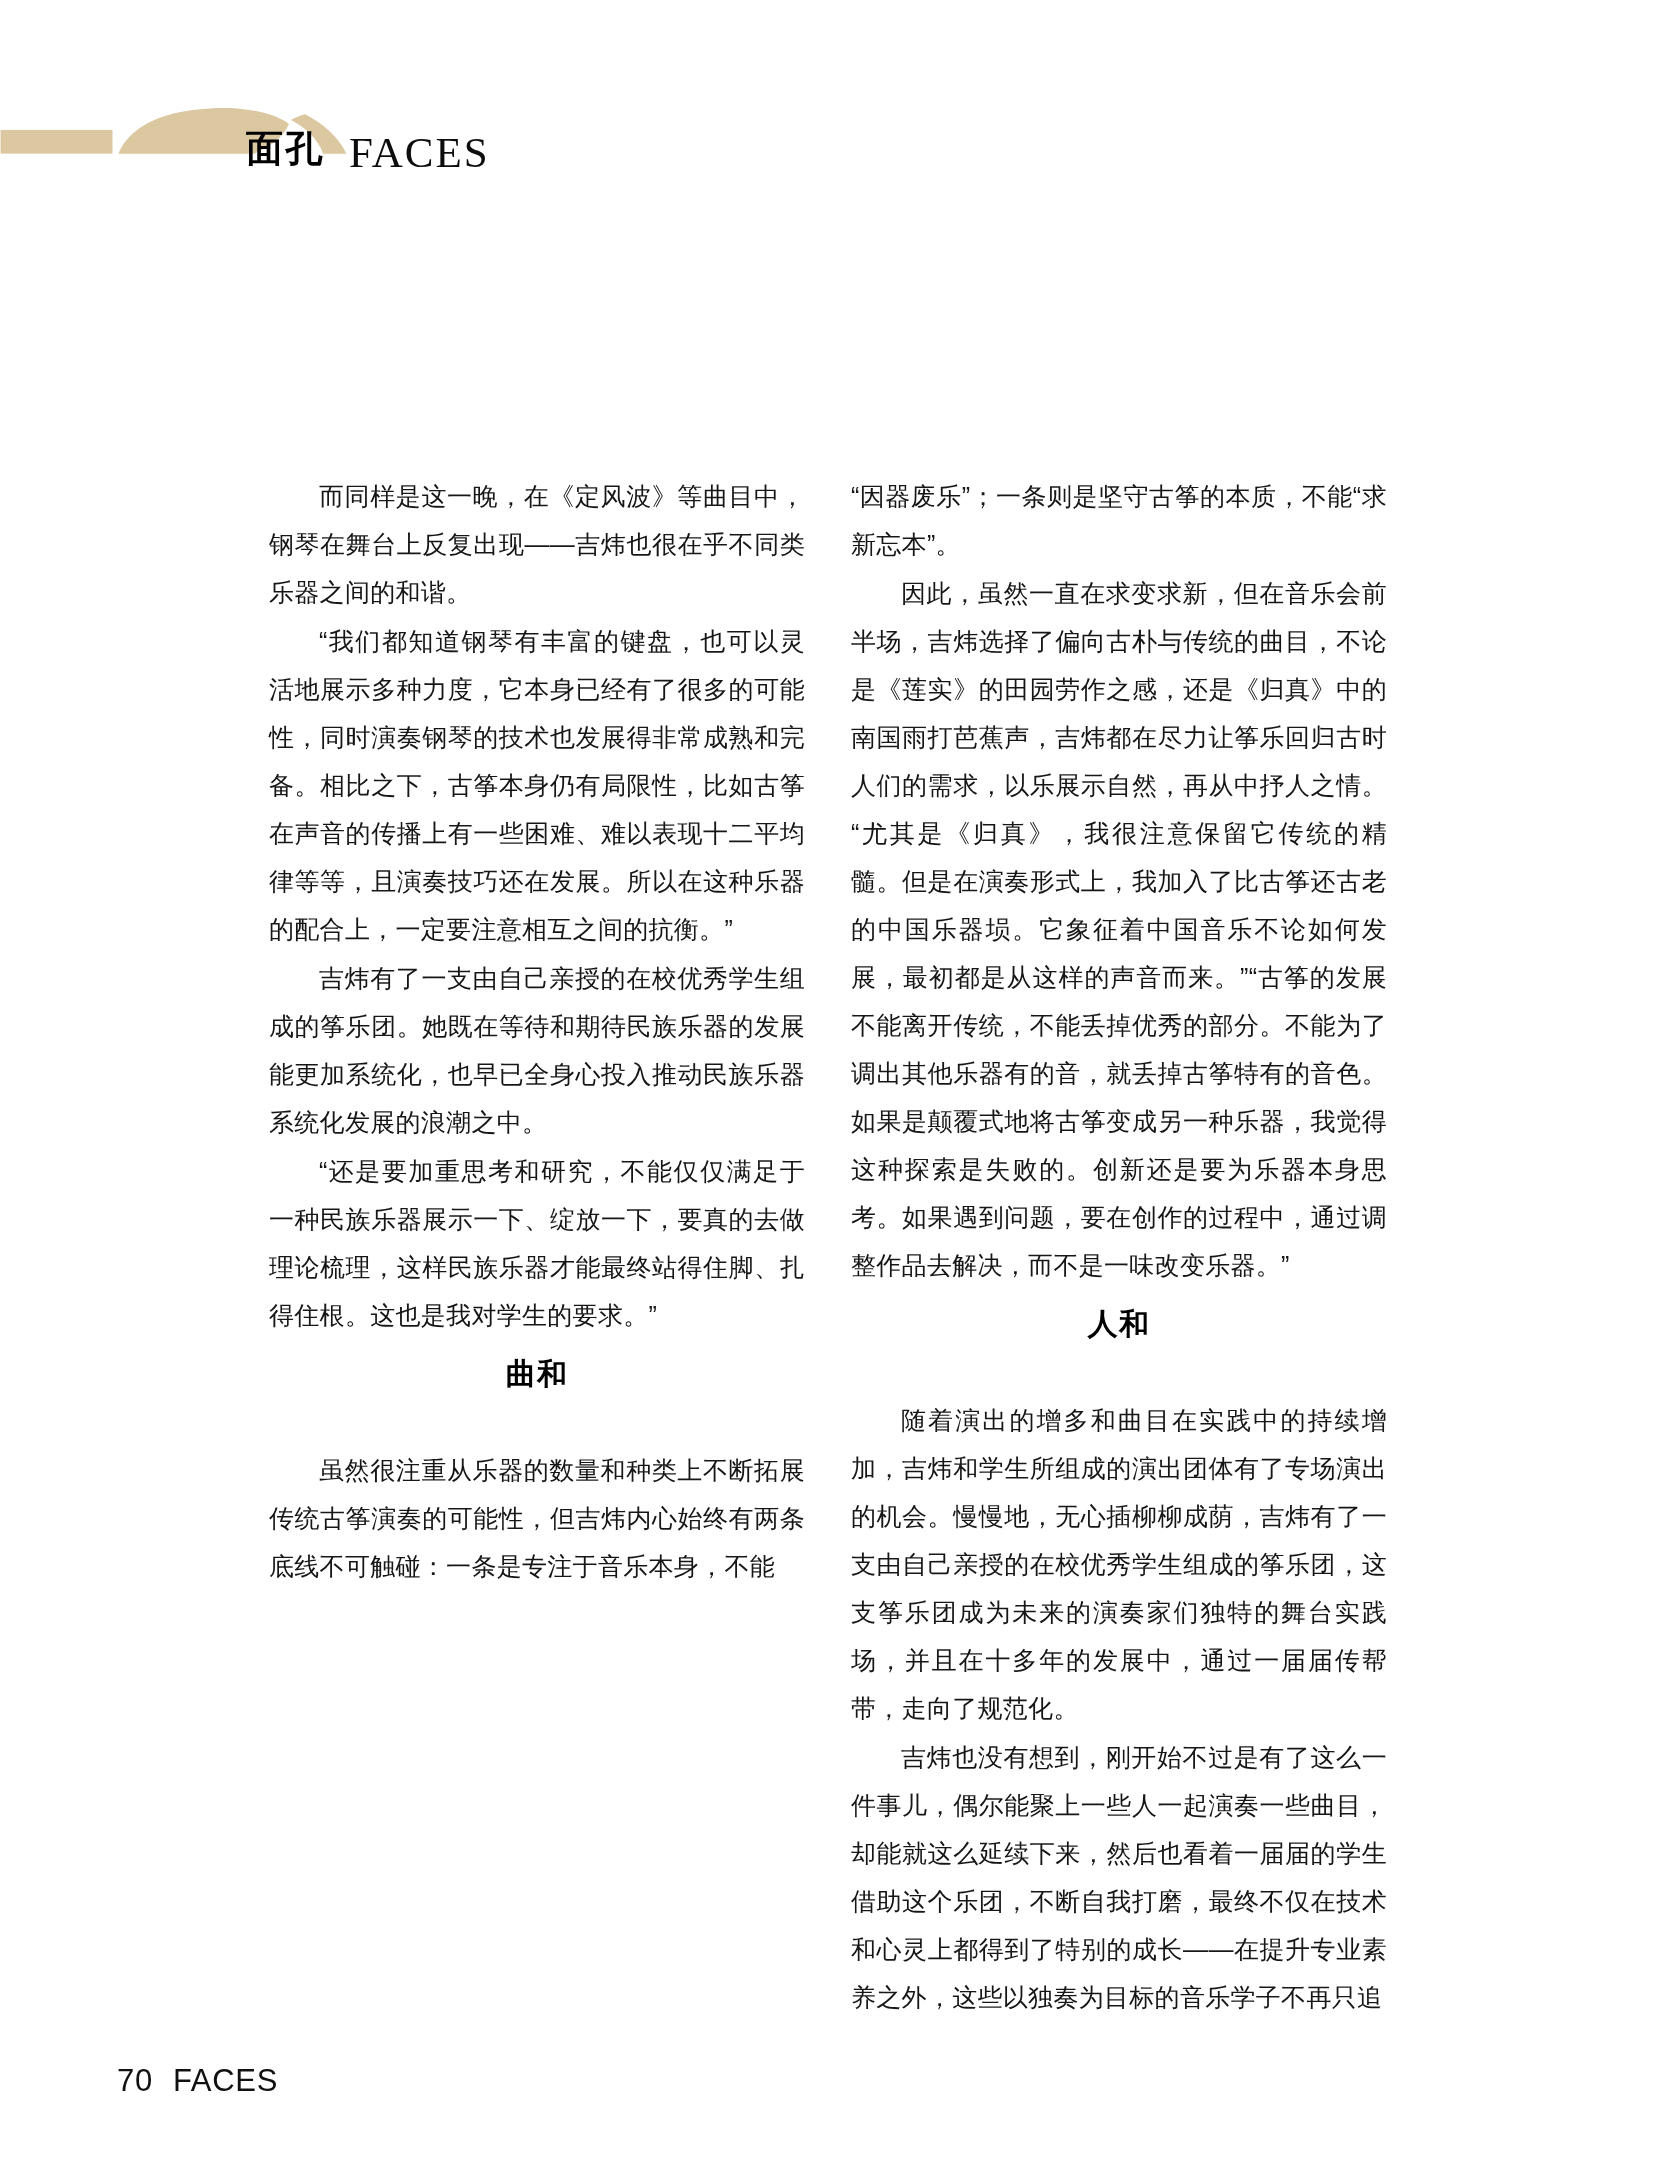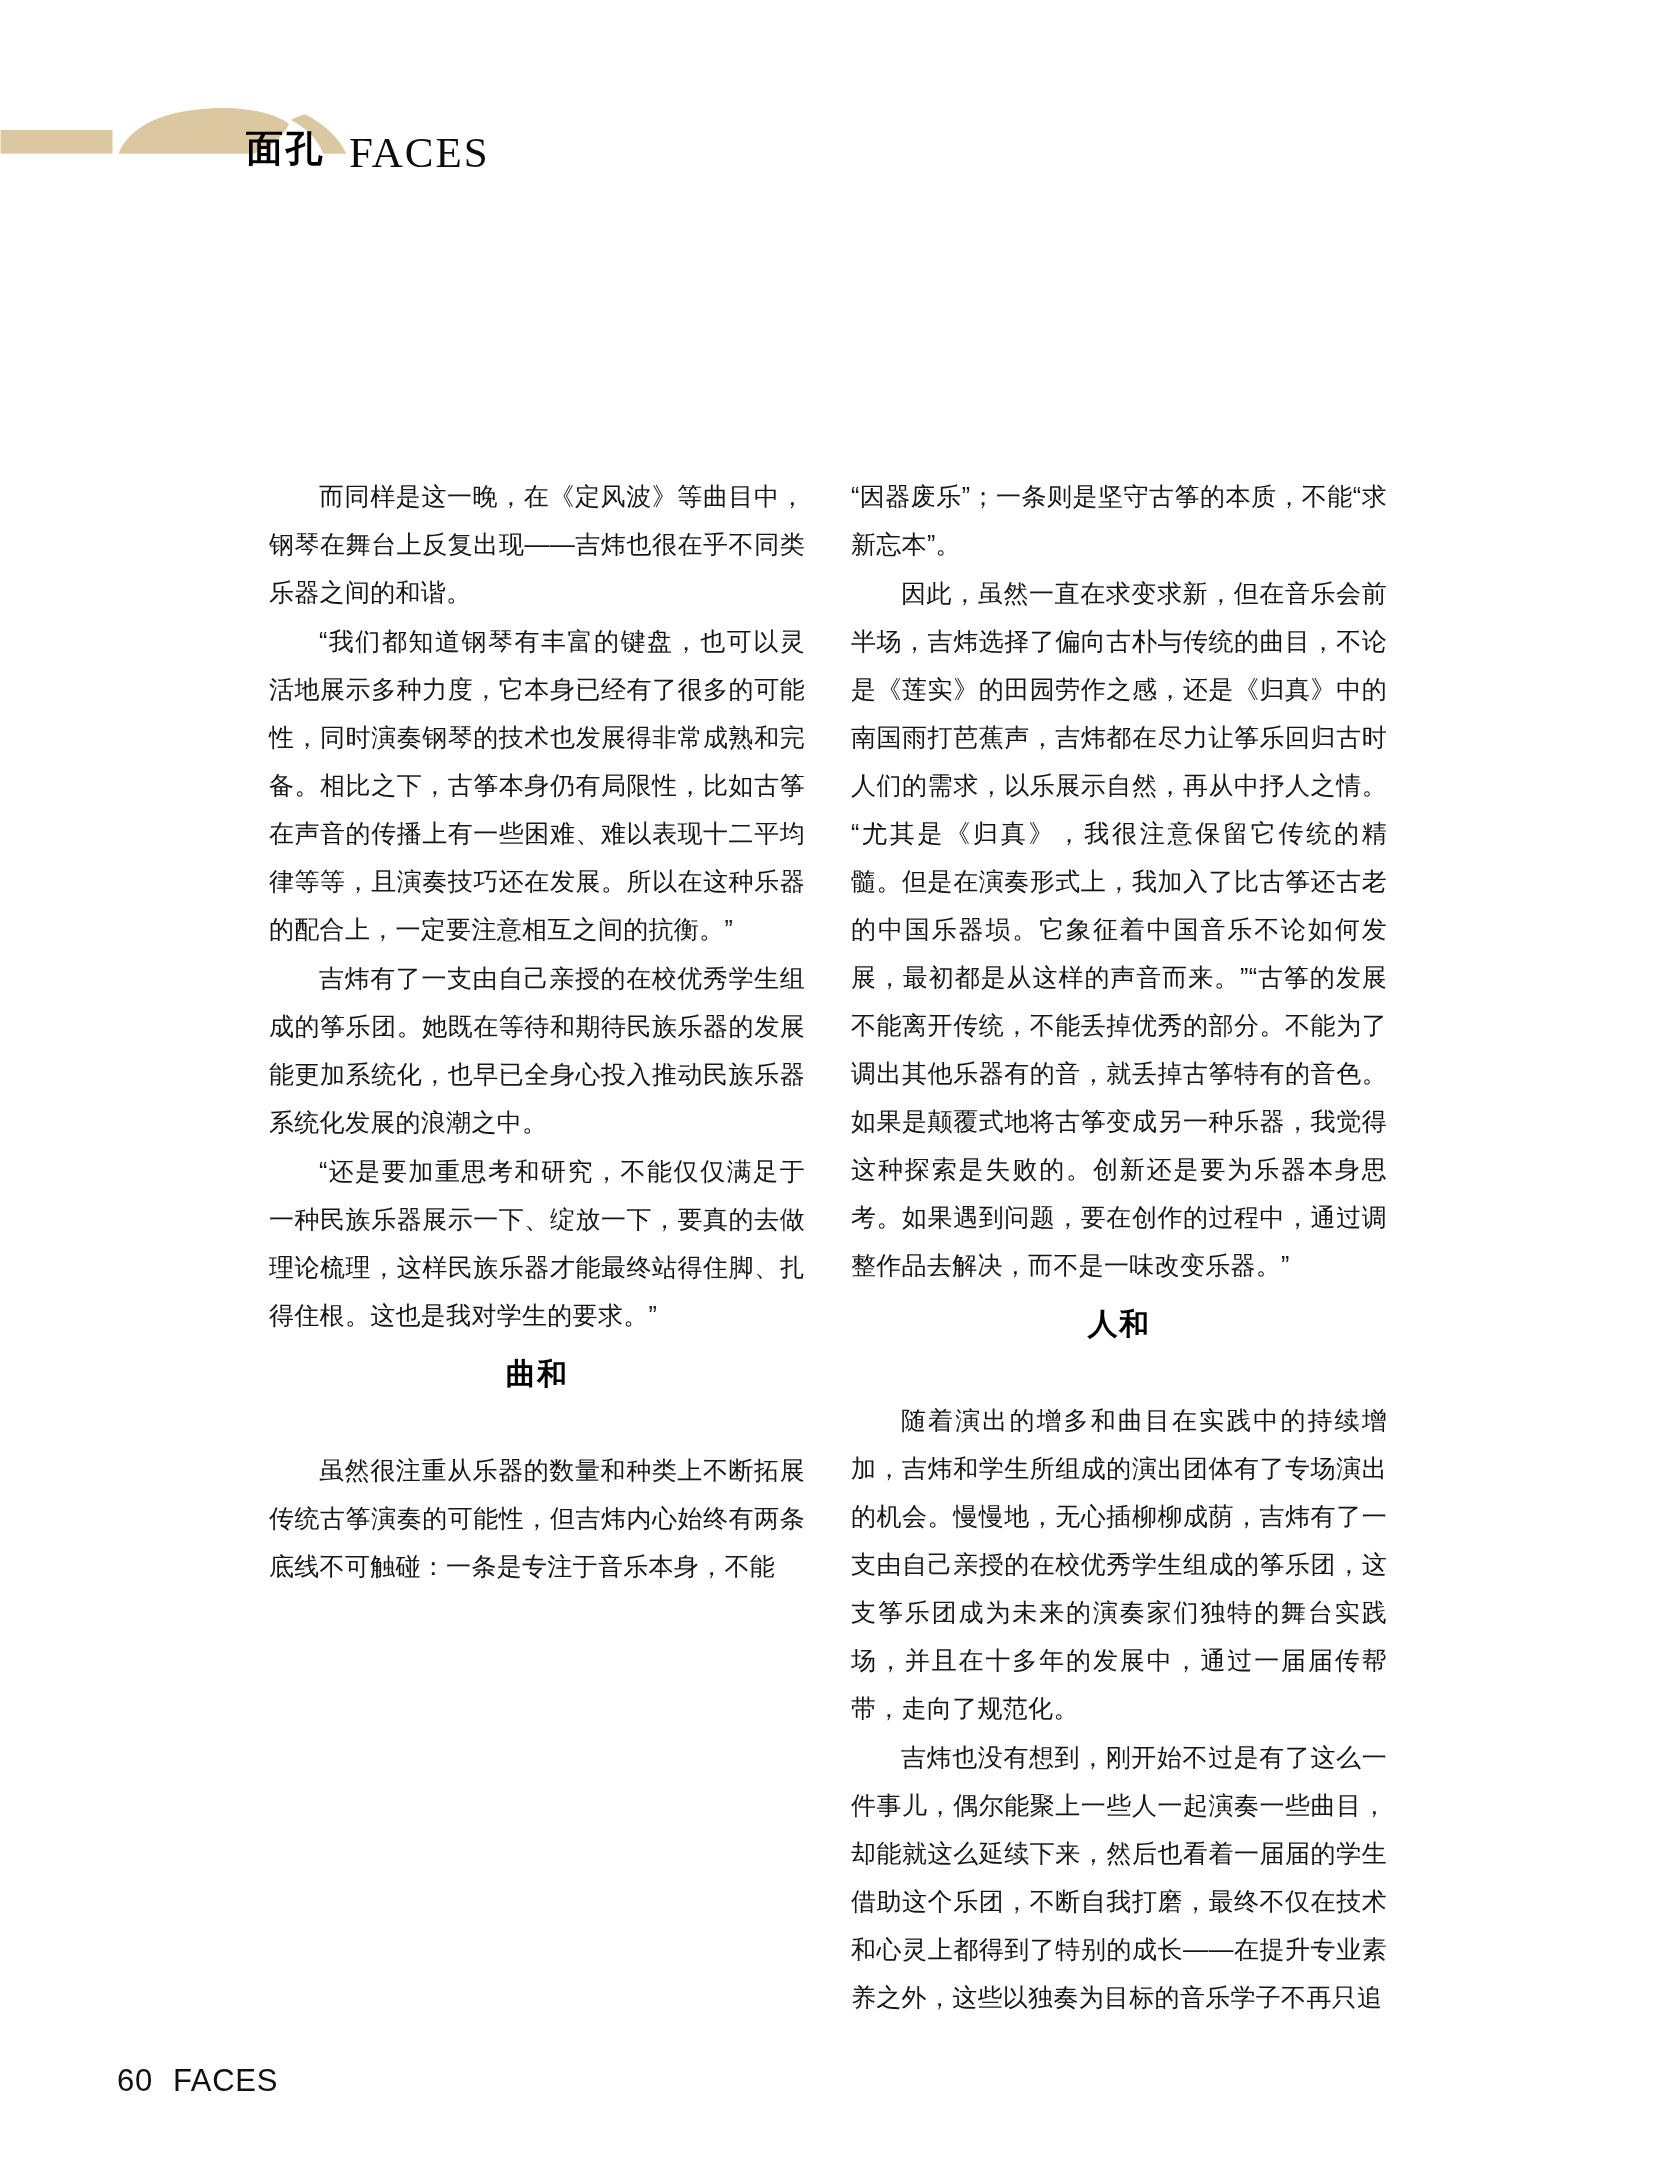--- a/index.html
+++ b/index.html
@@ -76,17 +76,17 @@
 
   <div class="col col-right">
     <p class="para continued">“因器废乐”；一条则是坚守古筝的本质，不能“求新忘本”。</p>
     <p class="para">因此，虽然一直在求变求新，但在音乐会前半场，吉炜选择了偏向古朴与传统的曲目，不论是《莲实》的田园劳作之感，还是《归真》中的南国雨打芭蕉声，吉炜都在尽力让筝乐回归古时人们的需求，以乐展示自然，再从中抒人之情。“尤其是《归真》，我很注意保留它传统的精髓。但是在演奏形式上，我加入了比古筝还古老的中国乐器埙。它象征着中国音乐不论如何发展，最初都是从这样的声音而来。”“古筝的发展不能离开传统，不能丢掉优秀的部分。不能为了调出其他乐器有的音，就丢掉古筝特有的音色。如果是颠覆式地将古筝变成另一种乐器，我觉得这种探索是失败的。创新还是要为乐器本身思考。如果遇到问题，要在创作的过程中，通过调整作品去解决，而不是一味改变乐器。”</p>
     <h2 class="section-heading">人和</h2>
     <p class="para">随着演出的增多和曲目在实践中的持续增加，吉炜和学生所组成的演出团体有了专场演出的机会。慢慢地，无心插柳柳成荫，吉炜有了一支由自己亲授的在校优秀学生组成的筝乐团，这支筝乐团成为未来的演奏家们独特的舞台实践场，并且在十多年的发展中，通过一届届传帮带，走向了规范化。</p>
     <p class="para">吉炜也没有想到，刚开始不过是有了这么一件事儿，偶尔能聚上一些人一起演奏一些曲目，却能就这么延续下来，然后也看着一届届的学生借助这个乐团，不断自我打磨，最终不仅在技术和心灵上都得到了特别的成长——在提升专业素养之外，这些以独奏为目标的音乐学子不再只追</p>
   </div>
 
   <div class="footer">
-    <span class="pagenum">60</span><span class="brand">FACES</span>
+    <span class="pagenum">70</span><span class="brand">FACES</span>
   </div>
 
 </div>
 
 
 </body></html>

